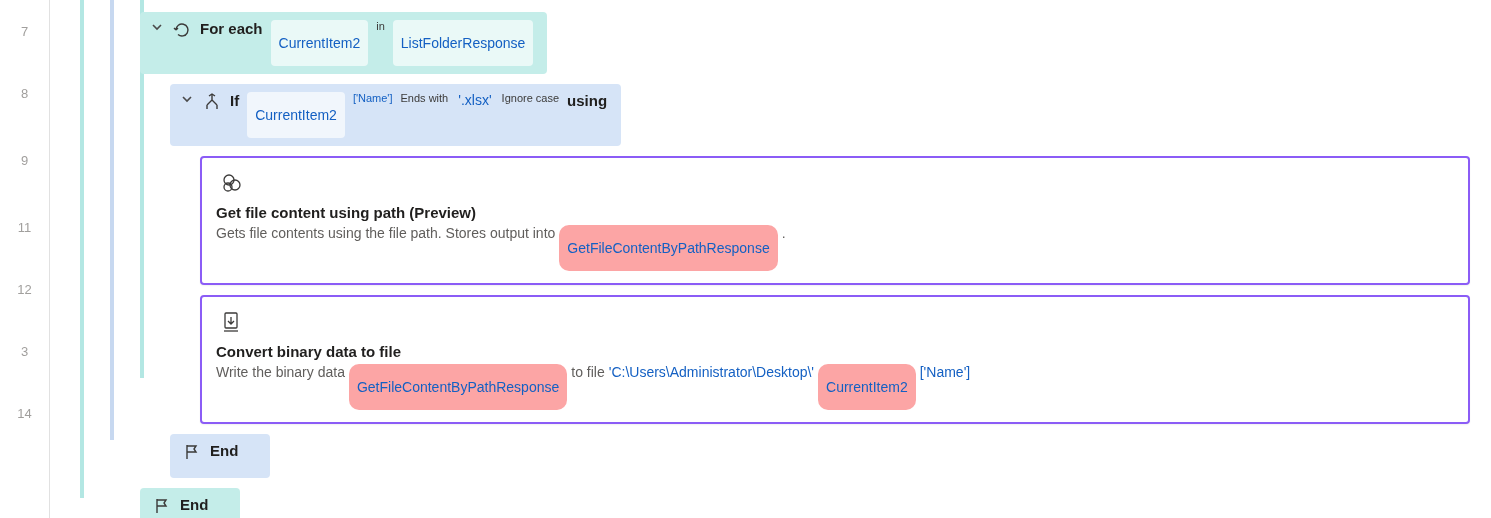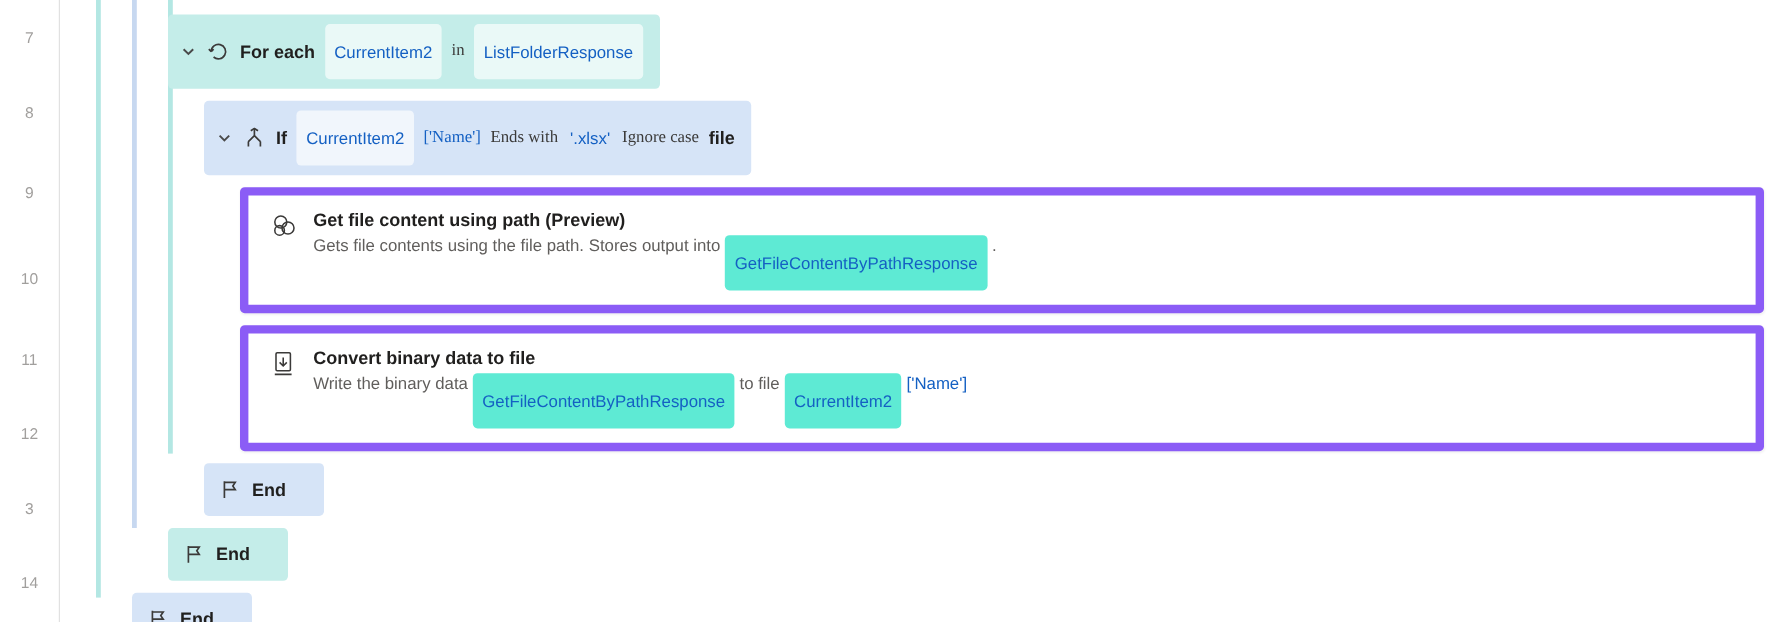--- a/index.html
+++ b/index.html
@@ -46,35 +46,35 @@
     width: 4px;
     background: #b3e7e3;
   }
   .guide.blue { background: #c7d8f0; }
   .row {
     position: relative;
     margin-bottom: 10px;
   }
   .block {
     display: inline-flex;
-    align-items: center;
     border-radius: 4px;
     padding: 8px 14px 8px 10px;
     min-height: 44px;
     gap: 8px;
   }
   .block.teal { background: #c4ede9; }
   .block.blue { background: #d6e4f7; }
   .block.white {
     background: #fff;
-    border: 7px solid #8b5cf6;
+    border: 2px solid #8b5cf6;
     box-shadow: 0 1px 2px rgba(0,0,0,0.06);
     width: 1270px;
     padding: 12px 16px 12px 14px;
     align-items: flex-start;
+    flex-direction: column;
   }
   .block.end { padding: 8px 32px 8px 12px; }
   .chevron {
     width: 14px; height: 14px;
     display:inline-flex; align-items:center; justify-content:center;
     cursor: pointer;
   }
   .icon {
     width: 20px; height: 20px;
     display:inline-flex; align-items:center; justify-content:center;
@@ -84,39 +84,38 @@
   .icon.big { width:26px; height:26px; margin-right:4px; margin-left:2px; }
   .kw { font-weight: 600; font-size: 15px; color:#201f1e; }
   .token {
     background: rgba(255,255,255,0.65);
     border-radius: 4px;
     padding: 15px 8px;
     color: #1460c3;
     font-size: 14px;
     display:inline-block;
   }
-  .token.inline { background:#5eead4; }
+  .token.inline { background:#fca5a5;border-radius:10px; }
   .token.lit { color:#1460c3; background:transparent; padding:0 2px; }
-  .plain { color:#3b3a39; font-size:14px;font-family:Liberation Serif, serif; }
+  .plain { color:#3b3a39; font-size:11px; }
   .desc-col { display:flex; flex-direction:column; gap:4px; }
   .title { font-weight:600; font-size:15px; color:#201f1e; }
   .desc { font-size:14px; color:#605e5c; display:flex; flex-wrap:wrap; align-items:flex-start; gap:4px; }
   .offset { display:flex; }
   .spacer { flex:none; }
   svg { display:block; }
 </style>
 </head>
 <body>
 
 <div class="editor">
   <div class="gutter">
     <div class="gutter-line">7</div>
     <div class="gutter-line">8</div>
     <div class="gutter-line h72">9</div>
-    <div class="gutter-line h72">10</div>
     <div class="gutter-line">11</div>
     <div class="gutter-line">12</div>
     <div class="gutter-line">3</div>
     <div class="gutter-line">14</div>
   </div>
 
   <div class="content">
     <div class="indent-guides">
       <div class="guide" style="left:30px; height:498px;"></div>
       <div class="guide blue" style="left:60px; height:440px;"></div>
@@ -156,21 +155,21 @@
               <path d="M8 1 v6 M8 7 L3 12 M8 7 L13 12 M3 12 v4 M13 12 v4" fill="none" stroke="#3b3a39" stroke-width="1.4"></path>
               <path d="M5 3 L8 1 L11 3" fill="none" stroke="#3b3a39" stroke-width="1.4"></path>
             </svg>
         </span>
         <span class="kw">If</span>
         <span class="token">CurrentItem2</span>
         <span class="plain" style="color:#1460c3;">['Name']</span>
         <span class="plain">Ends with</span>
         <span class="token lit">'.xlsx'</span>
         <span class="plain">Ignore case</span>
-        <span class="kw">file</span>
+        <span class="kw">using</span>
       </div>
     </div>
 
     <div class="row offset">
       <div class="spacer" style="width:150px;"></div>
       <div class="block white">
         <span class="icon big">
           <svg width="22" height="22" viewBox="0 0 22 22">
             <circle cx="9" cy="8" r="5" fill="none" stroke="#3b3a39" stroke-width="1.3"></circle>
             <circle cx="15" cy="13" r="5" fill="none" stroke="#3b3a39" stroke-width="1.3"></circle>
@@ -197,20 +196,21 @@
             <path d="M11 6 v6 M8 10 l3 3 l3 -3" fill="none" stroke="#3b3a39" stroke-width="1.3"></path>
             <path d="M4 20 h14" stroke="#3b3a39" stroke-width="1.3"></path>
           </svg>
         </span>
         <div class="desc-col">
           <div class="title">Convert binary data to file</div>
           <div class="desc">
             <span>Write the binary data</span>
             <span class="token inline">GetFileContentByPathResponse</span>
             <span>to file</span>
+            <span style="color:#1460c3;">'C:\Users\Administrator\Desktop\'</span>
             <span class="token inline">CurrentItem2</span>
             <span style="color:#1460c3;">['Name']</span>
           </div>
         </div>
       </div>
     </div>
 
     <div class="row offset">
       <div class="spacer" style="width:120px;"></div>
       <div class="block blue end">

